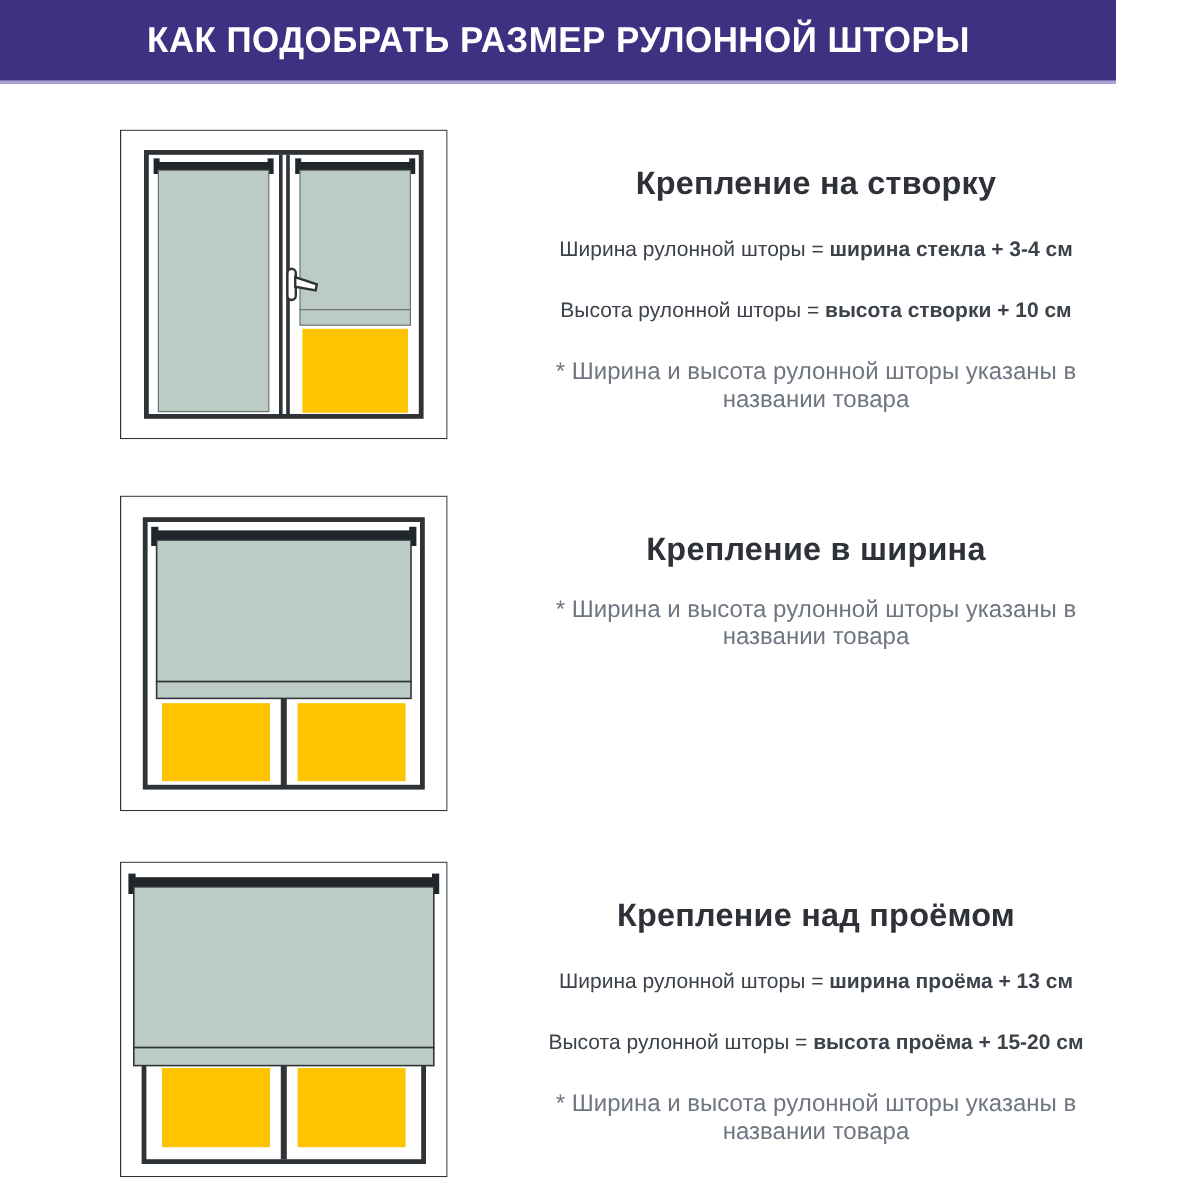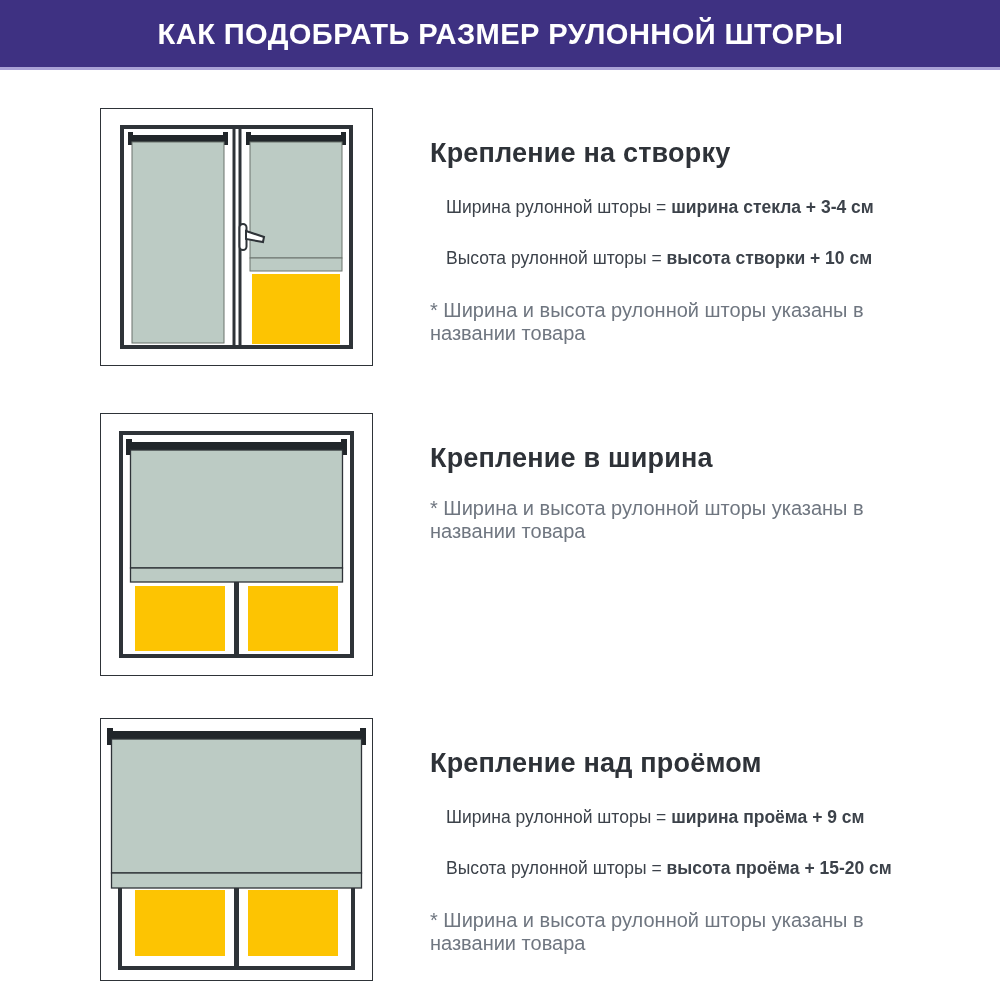--- a/index.html
+++ b/index.html
@@ -8,37 +8,37 @@
     width: 1000px; height: 1000px;
     background: #ffffff;
     font-family: "Liberation Sans", sans-serif;
     position: relative;
     overflow: hidden;
   }
 
   
   .banner {
     position: absolute; top: 0; left: 0;
-    width: 1000px; height: 70px;
+    width: 930px; height: 70px;
     background: var(--header-bg);
     border-bottom: 3px solid var(--header-accent);
     display: flex; align-items: center; justify-content: center;
   }
   .banner h1 {
     margin: 0;
     color: var(--header-text);
     font-size: 30px;
     font-weight: 700;
     letter-spacing: 0.4px;
     transform: scaleX(0.97);
     white-space: nowrap;
   }
 
   
-  .block { position: absolute; left: 0; width: 1000px; height: 300px; }
+  .block { position: absolute; left: 0; width: 1000px; height: 300px; text-align: center; }
   .fig { position: absolute; left: 100px; top: 0; margin: 0; }
   .fig svg { display: block; }
 
   .content { position: absolute; left: 430px; top: 0; width: 500px; }
   .content h2 {
     margin: 30px 0 0 0;
     font-size: 27px;
     font-weight: 800;
     color: var(--heading-text);
     letter-spacing: 0.2px;
@@ -148,21 +148,21 @@
       <rect class="bar-fill" x="9" y="13" width="255" height="8"></rect>
       <rect class="blind-dark" x="11.5" y="21" width="250" height="134"></rect>
       <rect class="blind-dark" x="11.5" y="155" width="250" height="15"></rect>
     </svg>
   </figure>
   <div class="content">
     <h2>Крепление над проёмом</h2>
     <div class="rules">
       <p class="rule">
         <span class="lbl">Ширина рулонной шторы =</span>
-        <span class="val">ширина проёма + 9 см</span>
+        <span class="val">ширина проёма + 13 см</span>
       </p>
       <p class="rule">
         <span class="lbl">Высота рулонной шторы =</span>
         <span class="val">высота проёма + 15-20 см</span>
       </p>
     </div>
     <p class="footnote">* Ширина и высота рулонной шторы указаны в названии товара</p>
   </div>
 </section>
 

